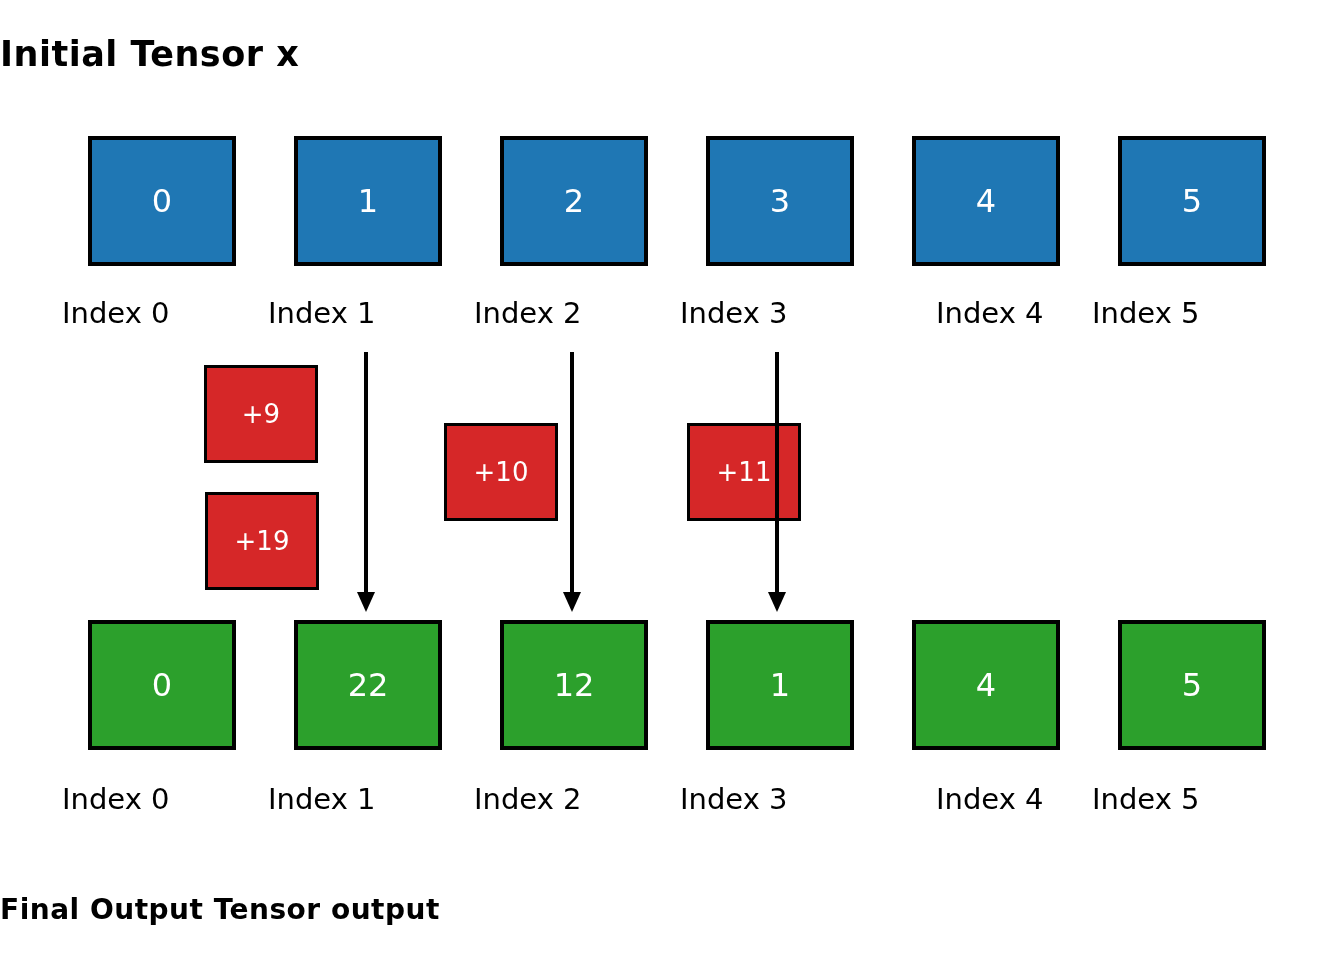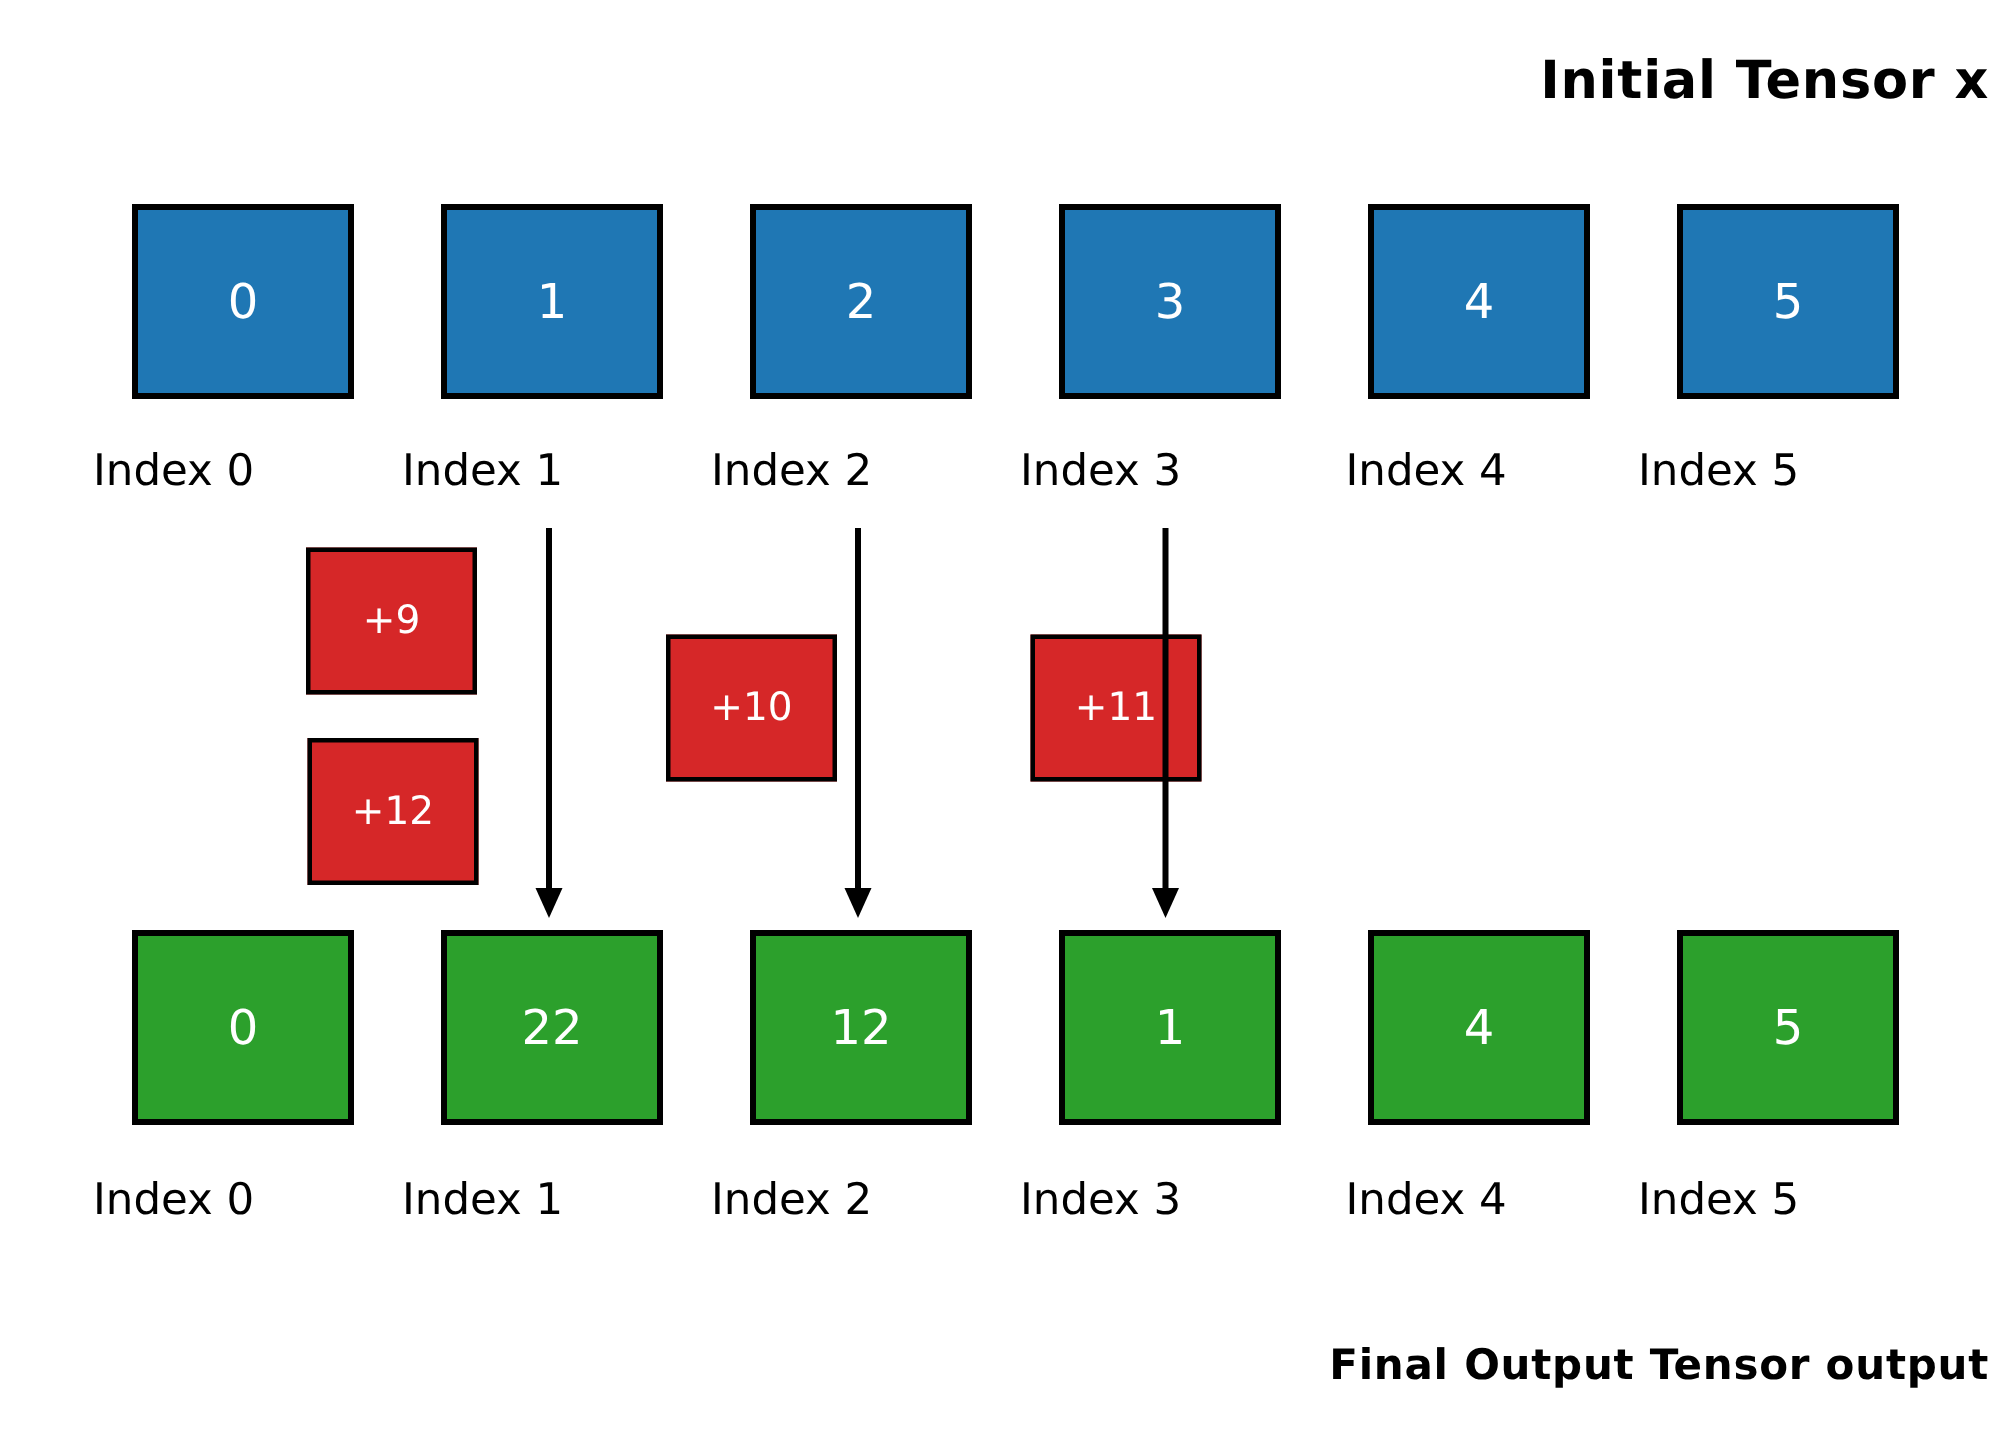--- a/index.html
+++ b/index.html
@@ -21,21 +21,21 @@
     position:relative;
     width:1326px;
     height:964px;
     background:var(--background);
     overflow:hidden;
   }
   .title{
     position:absolute;
     left:0;
     width:100%;
-    text-align:right;
+    text-align:left;
     font-weight:bold;
     color:var(--label-text);
     letter-spacing:0.5px;
   }
   .title.top{ top:34px; font-size:35px; }
   .title.bottom{ top:893px; font-size:28px; }
   .box{
     position:absolute;
     width:140px;
     height:122px;
@@ -80,21 +80,21 @@
     position:absolute;
     top:592px;
     width:0;
     height:0;
     border-left:9px solid transparent;
     border-right:9px solid transparent;
     border-top:20px solid var(--arrow-color);
   }
   
   .c0b{left:88px}  .c1b{left:294px} .c2b{left:500px} .c3b{left:706px} .c4b{left:912px} .c5b{left:1118px}
-  .c0l{left:62px}  .c1l{left:268px} .c2l{left:474px} .c3l{left:680px} .c4l{left:897px} .c5l{left:1092px}
+  .c0l{left:62px}  .c1l{left:268px} .c2l{left:474px} .c3l{left:680px} .c4l{left:936px} .c5l{left:1092px}
 </style>
 </head>
 <body>
 
 <div class="canvas">
 
   <div class="title top">Initial Tensor x</div>
 
   <div class="box blue c0b">0</div>
   <div class="box blue c1b">1</div>
@@ -104,21 +104,21 @@
   <div class="box blue c5b">5</div>
 
   <div class="idx toprow c0l">Index 0</div>
   <div class="idx toprow c1l">Index 1</div>
   <div class="idx toprow c2l">Index 2</div>
   <div class="idx toprow c3l">Index 3</div>
   <div class="idx toprow c4l">Index 4</div>
   <div class="idx toprow c5l">Index 5</div>
 
   <div class="chip" style="left:204px; top:365px;">+9</div>
-  <div class="chip" style="left:205px; top:492px;">+12</div>
+  <div class="chip" style="left:205px; top:492px;">+19</div>
   <div class="chip" style="left:444px; top:423px;text-align:right;">+10</div>
   <div class="chip" style="left:644px; top:423px;margin-left:43px;">+11</div>
 
   <div>
     <div class="arrow-line" style="left:364px;"></div>
     <div class="arrow-head" style="left:357px;"></div>
   </div>
   <div>
     <div class="arrow-line" style="left:570px;"></div>
     <div class="arrow-head" style="left:563px;"></div>

